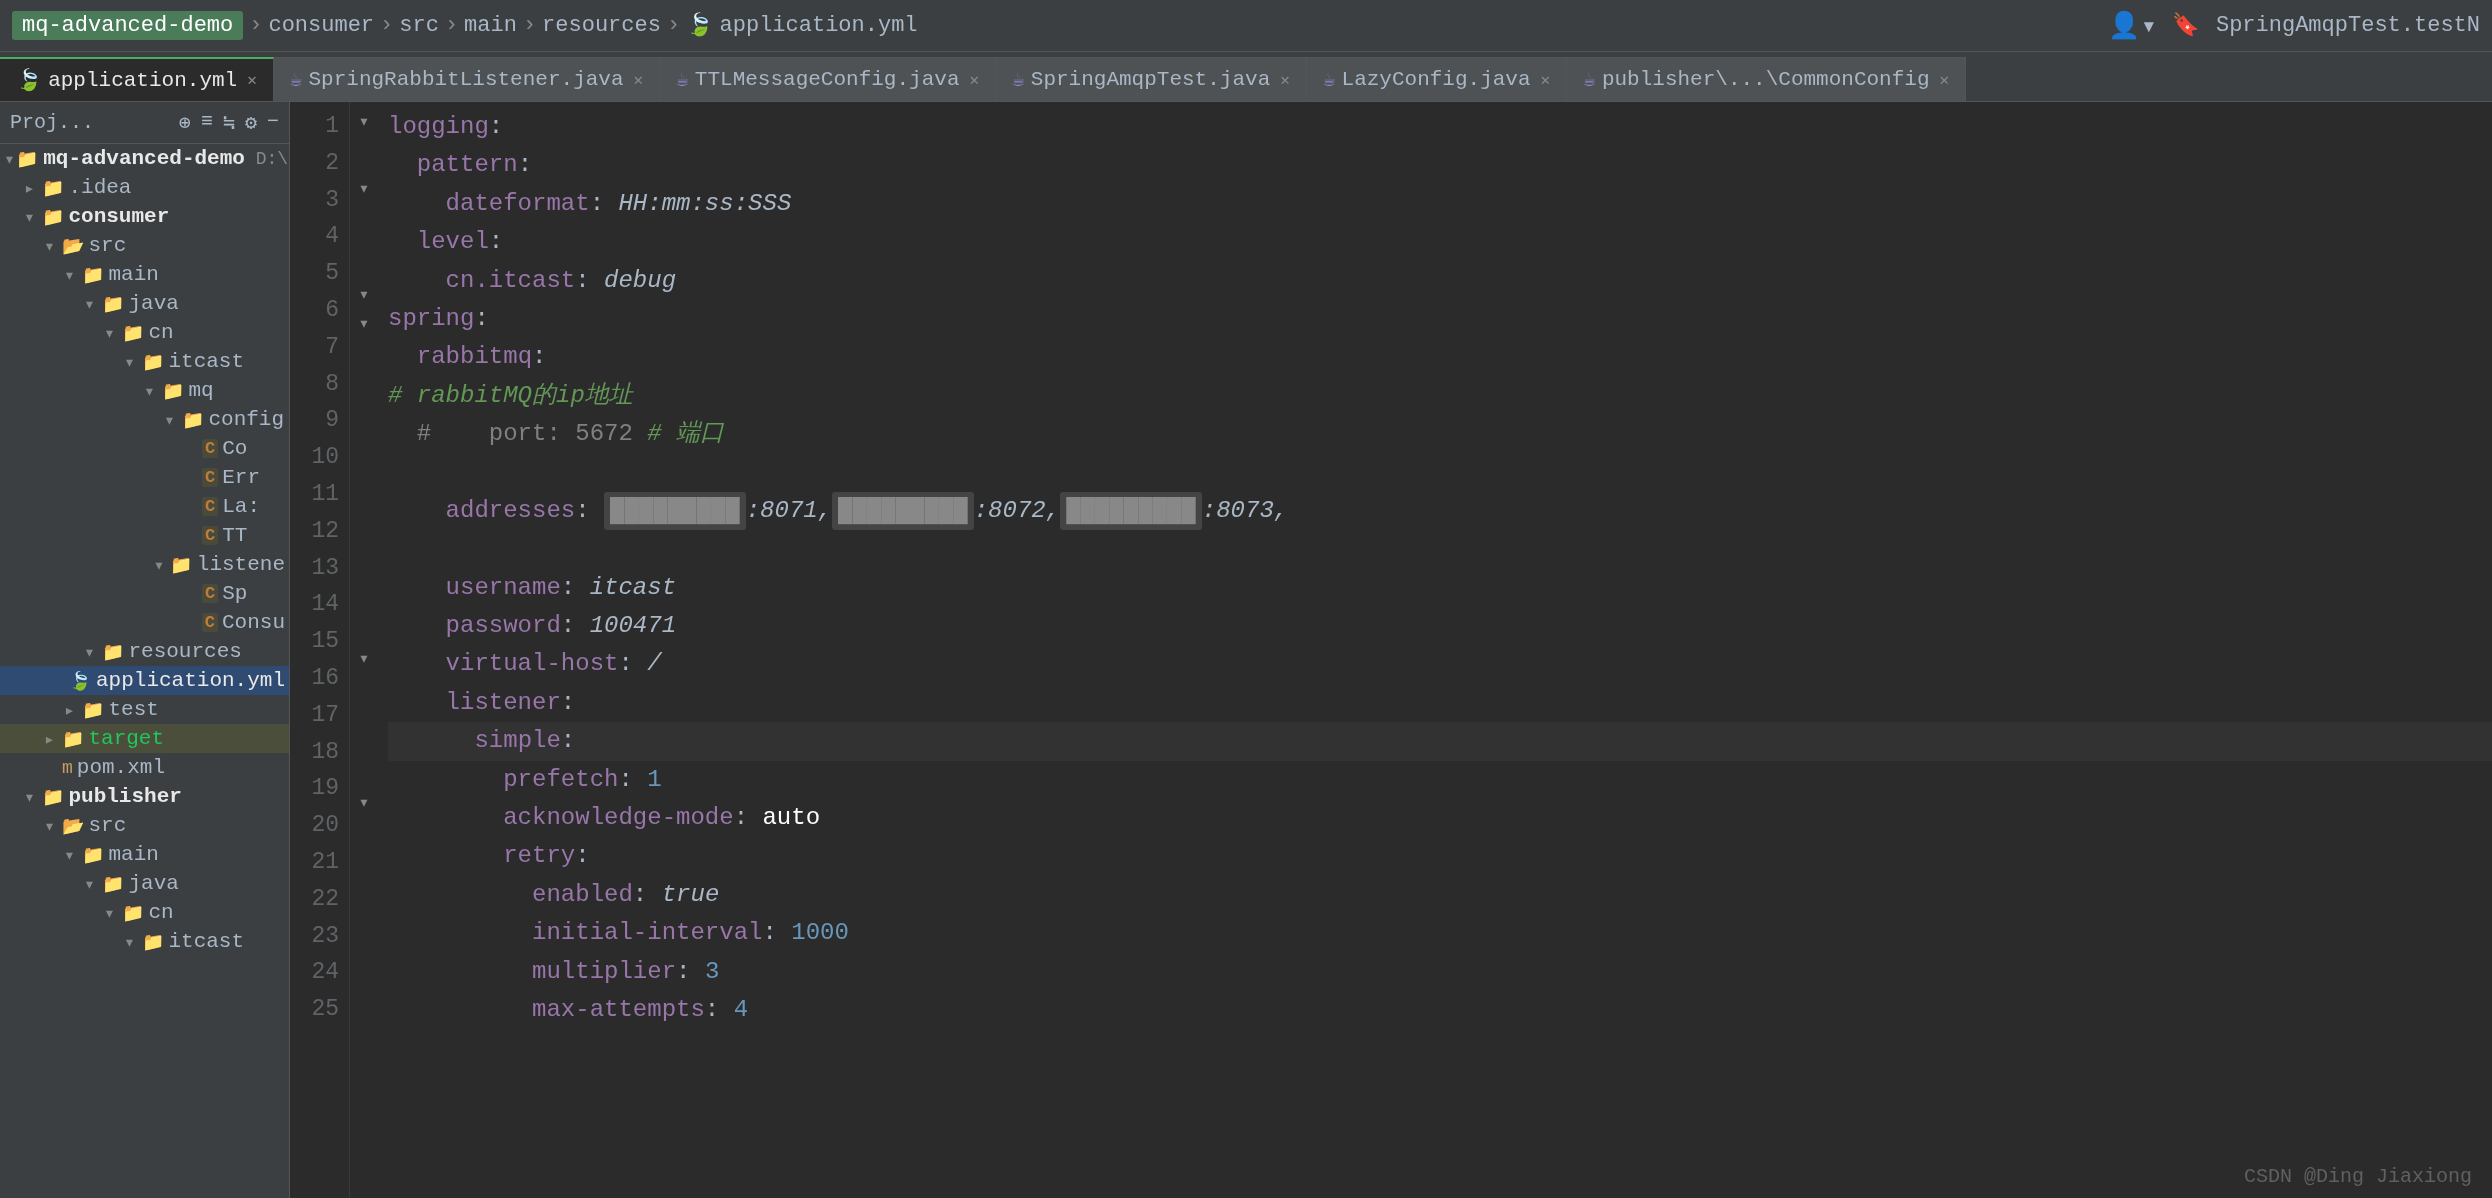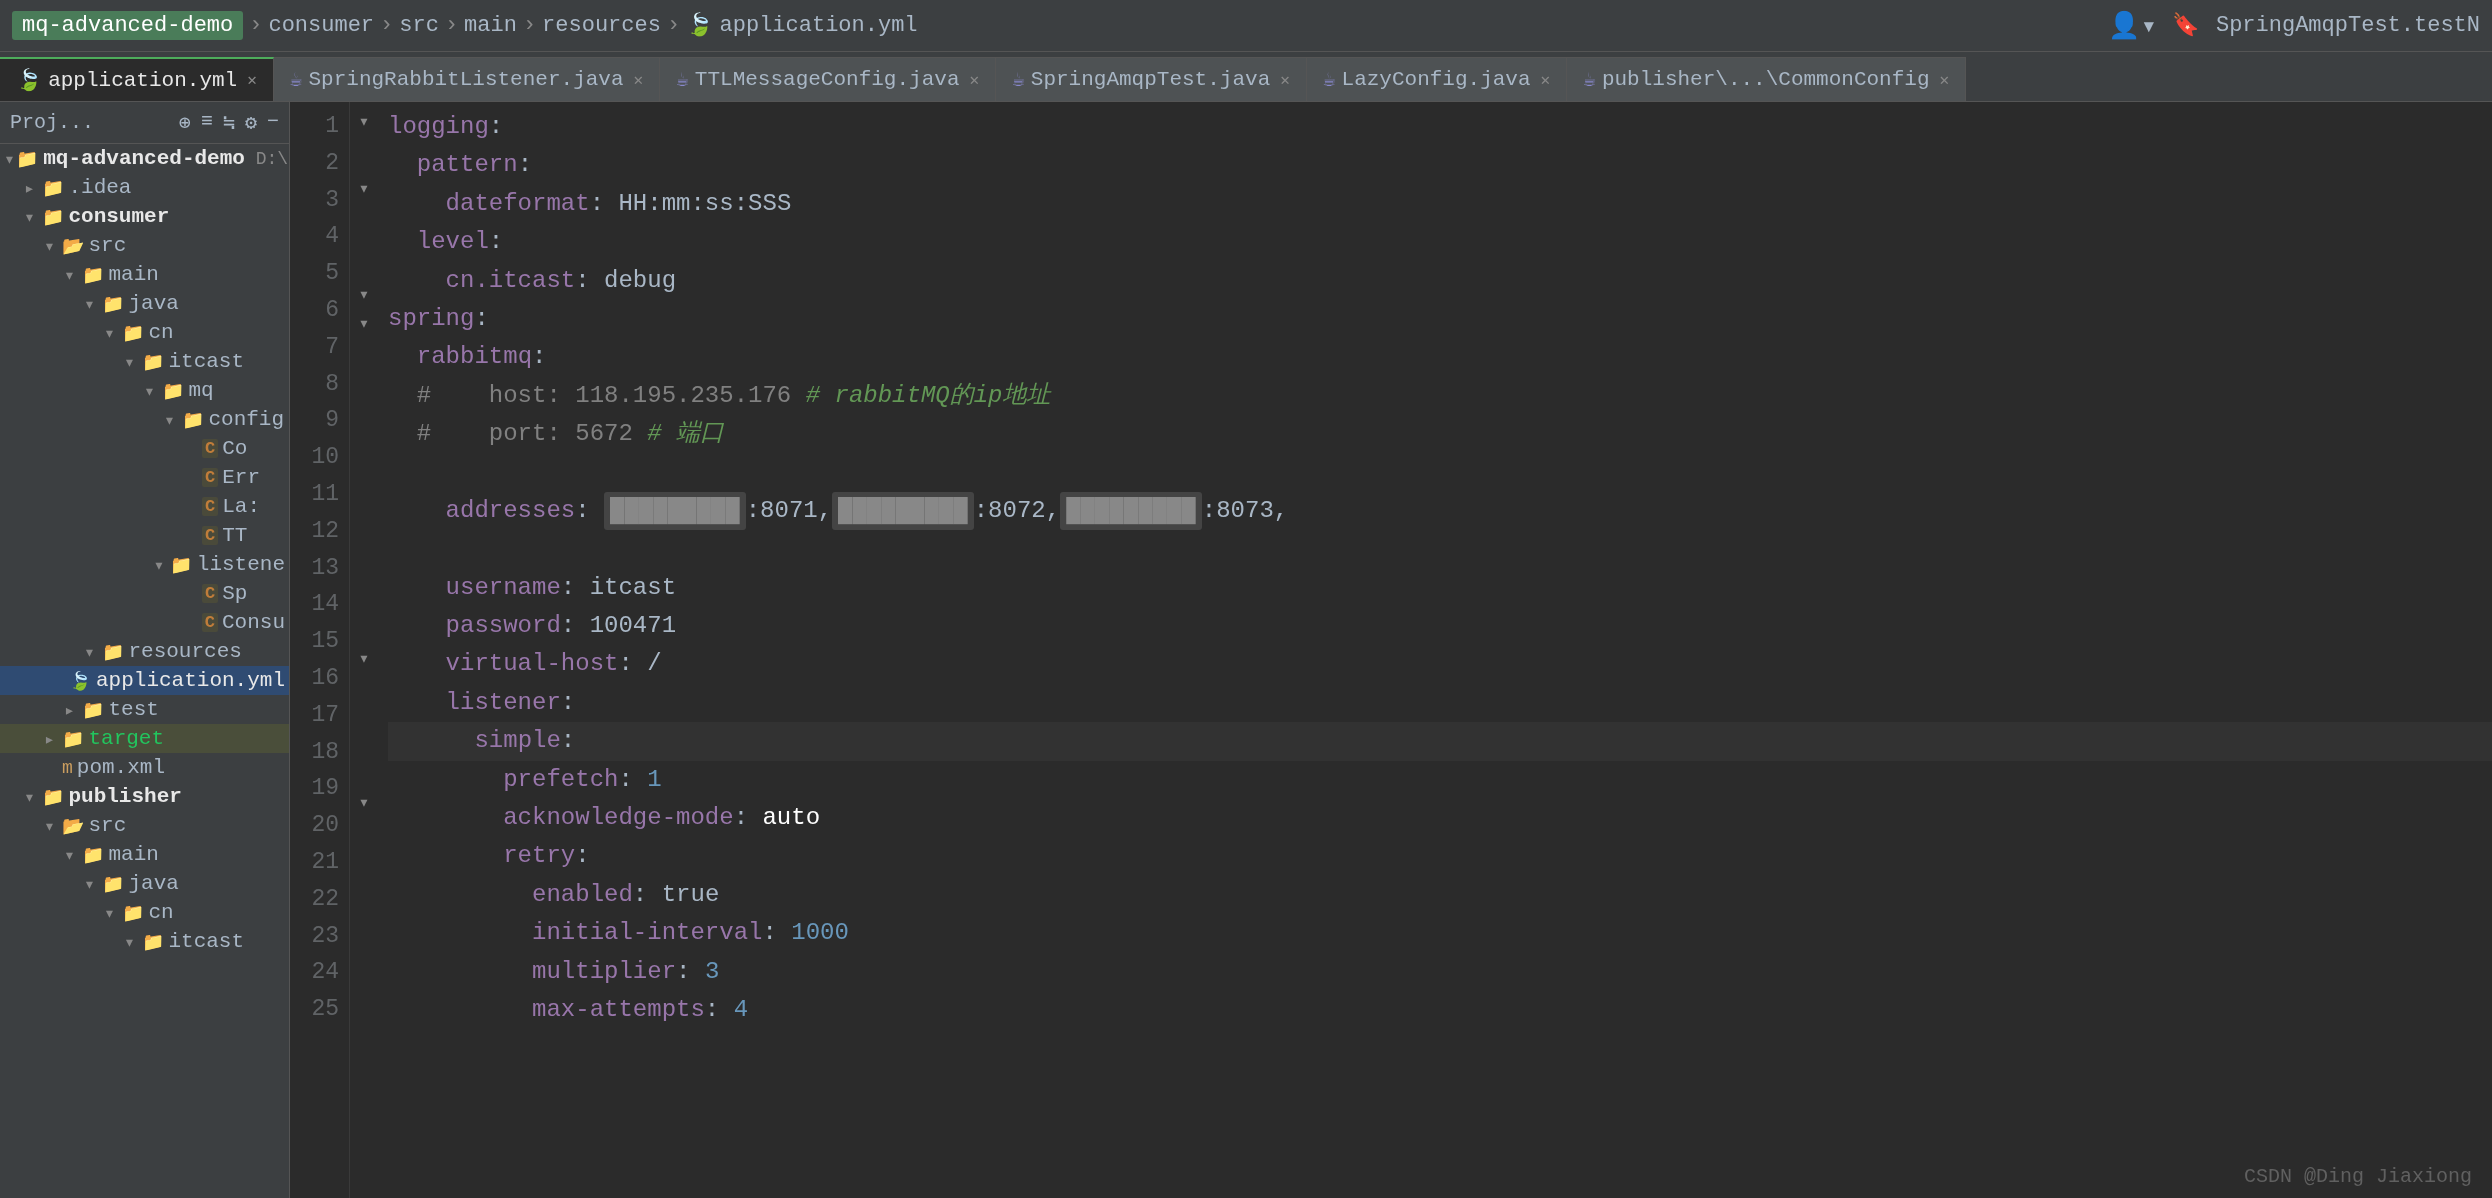--- a/index.html
+++ b/index.html
@@ -207,21 +207,21 @@
       height: 38.4px;
       white-space: pre;
     }
     .code-line.active-line {
       background: #323232;
     }
 
     
     .y-key { color: #9876aa; }
     .y-colon { color: #a9b7c6; }
-    .y-val { color: #a9b7c6; }
+    .y-val { color: #a9b7c6; font-style: italic; }
     .y-string { color: #ffffff; }
     .y-comment { color: #629755; font-style: italic; }
     .y-number { color: #6897bb; }
     .y-hash { color: #808080; }
     .y-redacted { color: #888; background: #444; border-radius: 3px; padding: 0 6px; }
     .y-cursor { border-right: 2px solid #a9b7c6; }
 
     
     .watermark {
       position: fixed;
@@ -593,21 +593,21 @@
 
         <div class="code-line">
           <span class="y-key">spring</span><span class="y-colon">:</span>
         </div>
 
         <div class="code-line">
           <span>  </span><span class="y-key">rabbitmq</span><span class="y-colon">:</span>
         </div>
 
         <div class="code-line">
-          <span class="y-hash">  #    host: 118.195.235.176 </span><span class="y-comment"># rabbitMQ的ip地址</span>
+          <span class="y-comment"># rabbitMQ的ip地址</span>
         </div>
 
         <div class="code-line">
           <span class="y-hash">  #    port: 5672 </span><span class="y-comment"># 端口</span>
         </div>
 
         <div class="code-line">&nbsp;</div>
 
         <div class="code-line">
           <span>    </span><span class="y-key">addresses</span><span class="y-colon">: </span>

